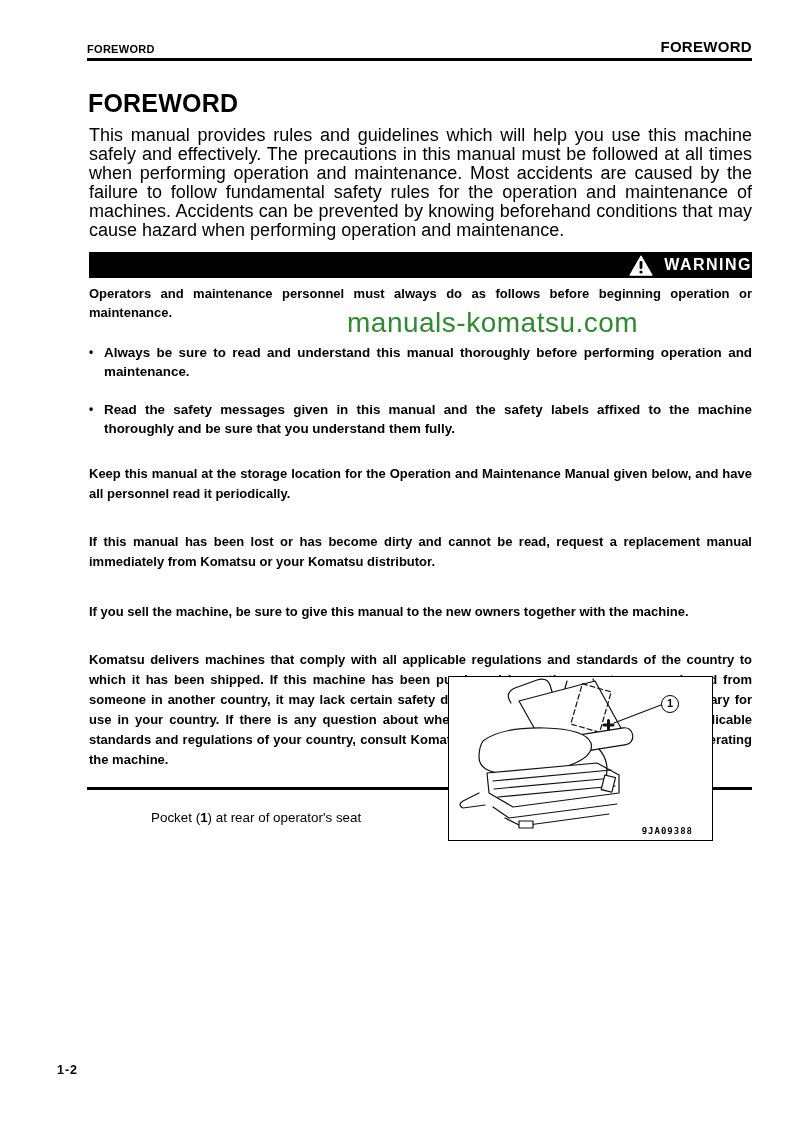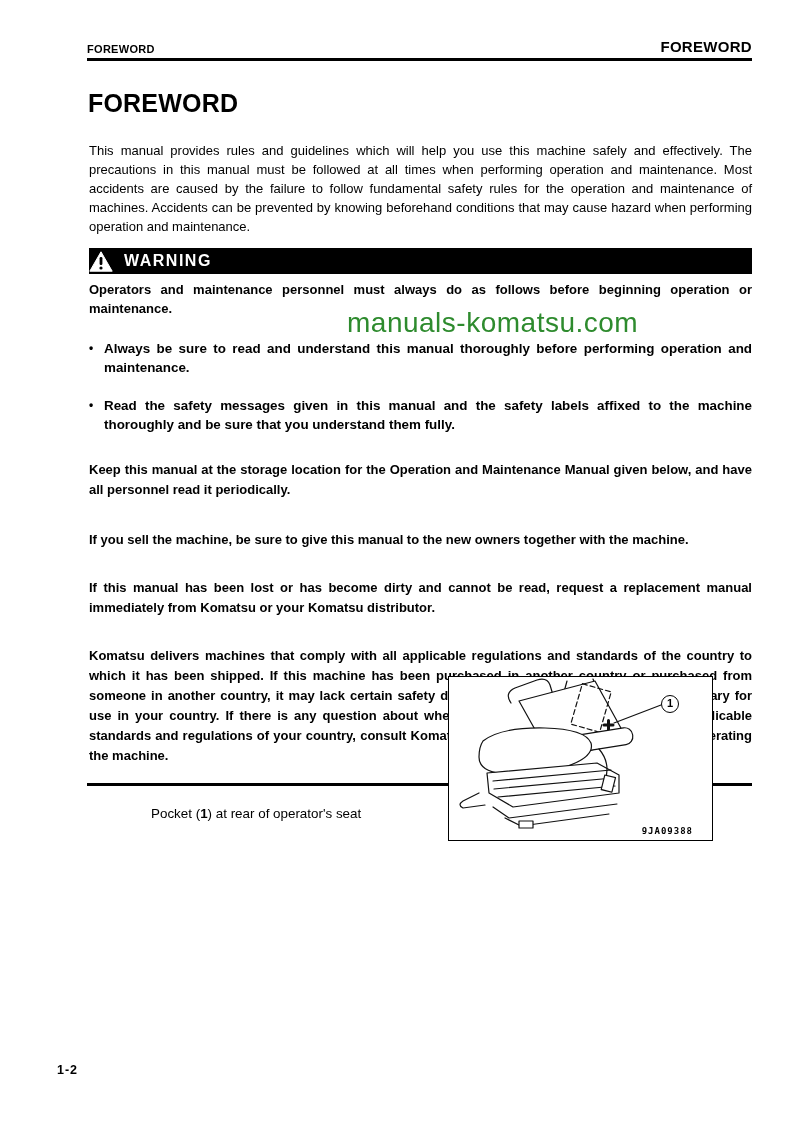--- a/index.html
+++ b/index.html
@@ -19,28 +19,28 @@
     padding-bottom:3px;
   }
   .header-left  { font-size:11px; font-weight:bold; letter-spacing:0.3px; }
   .header-right { font-size:15px; font-weight:bold; letter-spacing:0.3px; }
 
   .doc-title {
     margin:28px 73px 0 56px;
     font-size:25px; font-weight:bold; letter-spacing:0.2px;
   }
   .intro {
-    margin:23px 73px 0 57px;
-    font-size:13px; line-height:19px;
+    margin:8px 73px 0 57px;
+    font-size:18px; line-height:19px;
     text-align:justify;
   }
   .warn-banner {
     margin:12px 73px 0 57px;
     height:26px; background:#000;
-    display:flex; align-items:center; justify-content:flex-start; gap:11px;
+    display:flex; align-items:center; justify-content:flex-end; gap:11px;
   }
   .warn-banner .warn-label {
     color:#fff; font-size:16px; font-weight:bold; letter-spacing:1.5px;
   }
   .bold-p {
     margin:26px 73px 0 57px;
     font-size:13px; line-height:20px; font-weight:bold;
     text-align:justify;
   }
   .lead { margin-top:6px; line-height:19px; }
@@ -125,22 +125,22 @@
       <span class="bullet-marker">•</span>
       <span class="bullet-text">Always be sure to read and understand this manual thoroughly before performing operation and maintenance.</span>
     </div>
     <div class="bullet-row">
       <span class="bullet-marker">•</span>
       <span class="bullet-text">Read the safety messages given in this manual and the safety labels affixed to the machine thoroughly and be sure that you understand them fully.</span>
     </div>
   </div>
 
   <div class="bold-p">Keep this manual at the storage location for the Operation and Maintenance Manual given below, and have all personnel read it periodically.</div>
+  <div class="bold-p" style="margin-top:28px;">If this manual has been lost or has become dirty and cannot be read, request a replacement manual immediately from Komatsu or your Komatsu distributor.</div>
   <div class="bold-p" style="margin-top:30px;">If you sell the machine, be sure to give this manual to the new owners together with the machine.</div>
-  <div class="bold-p" style="margin-top:28px;">If this manual has been lost or has become dirty and cannot be read, request a replacement manual immediately from Komatsu or your Komatsu distributor.</div>
   <div class="bold-p" style="margin-top:28px;">Komatsu delivers machines that comply with all applicable regulations and standards of the country to which it has been shipped. If this machine has been purchased in another country or purchased from someone in another country, it may lack certain safety devices and specifications that are necessary for use in your country. If there is any question about whether your product complies with the applicable standards and regulations of your country, consult Komatsu or your Komatsu distributor before operating the machine.</div>
 
   <div class="end-rule"></div>
 
   <div class="storage">
     <div class="storage-line2">
       <span>Pocket (</span><b>1</b><span>) at rear of operator's seat</span>
     </div>
   </div>
 

